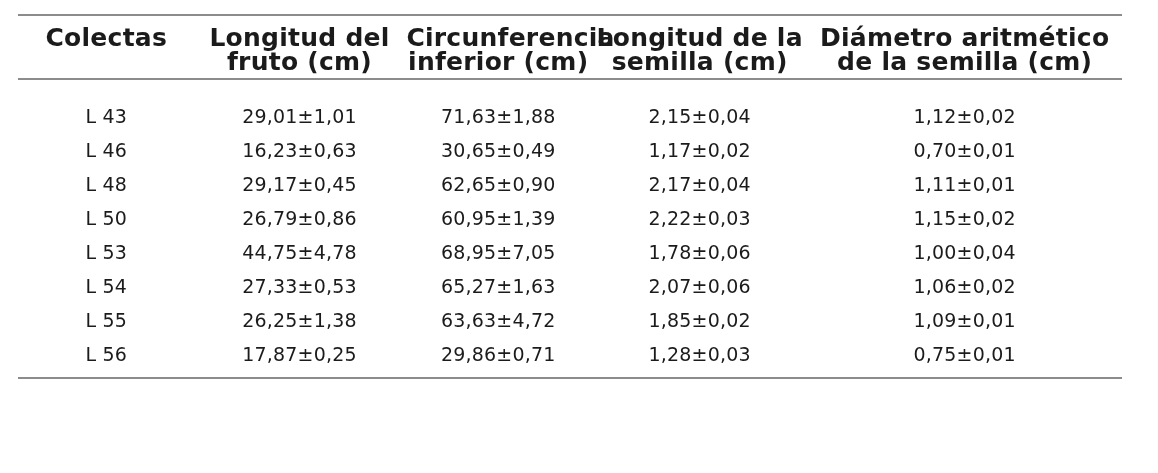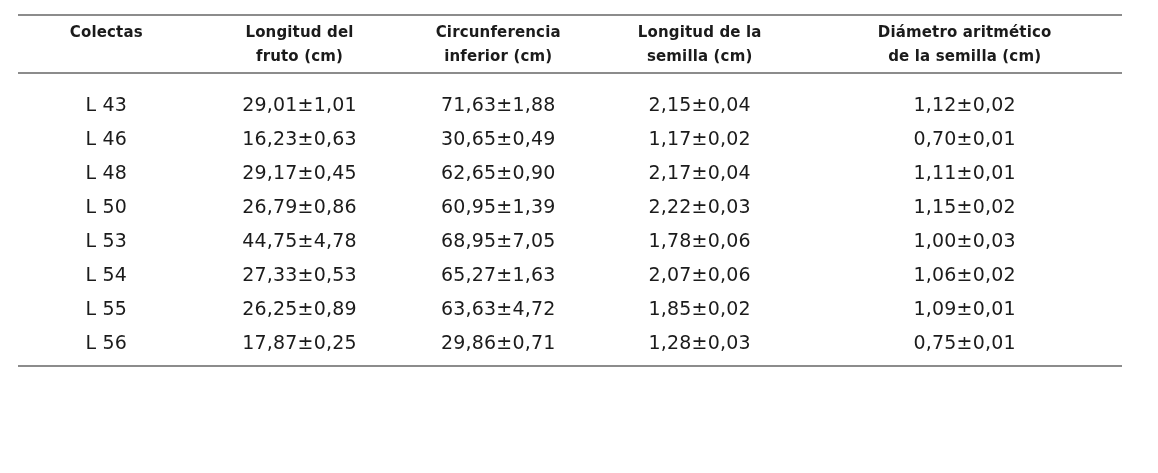--- a/index.html
+++ b/index.html
@@ -25,39 +25,39 @@
     border-bottom: 2px solid #8c8c8c;
   }
   table.measurements col.c1 { width: 16%; }
   table.measurements col.c2 { width: 19%; }
   table.measurements col.c3 { width: 17%; }
   table.measurements col.c4 { width: 19.5%; }
   table.measurements col.c5 { width: 28.5%; }
   table.measurements th {
     border-bottom: 2px solid #8c8c8c;
     font-weight: 700;
-    font-size: 15px;
+    font-size: 25px;
     line-height: 24px;
     text-align: center;
     vertical-align: top;
-    padding: 4px 2px 4px 2px;
+    padding: 10px 2px 4px 2px;
     white-space: pre-line;
     letter-spacing: 0.01em;
   }
   table.measurements td {
     font-size: 19px;
     height: 34px;
     line-height: 34px;
     text-align: center;
     vertical-align: middle;
     padding: 0 2px;
     white-space: nowrap;
     letter-spacing: 0.01em;
   }
-  table.measurements tbody tr:first-child td { padding-top: 13px; text-align: center; }
+  table.measurements tbody tr:first-child td { padding-top: 19px; text-align: center; }
   table.measurements tbody tr:last-child td { padding-bottom: 6px; margin-top: 36px; }
 </style>
 </head>
 <body>
 
 <div class="canvas">
   <table class="measurements">
     <colgroup>
       <col class="c1">
         <col class="c2">
@@ -105,32 +105,32 @@
         <td>26,79±0,86</td>
         <td>60,95±1,39</td>
         <td>2,22±0,03</td>
         <td>1,15±0,02</td>
       </tr>
       <tr>
         <td>L 53</td>
         <td>44,75±4,78</td>
         <td>68,95±7,05</td>
         <td>1,78±0,06</td>
-        <td>1,00±0,03</td>
+        <td>1,00±0,04</td>
       </tr>
       <tr>
         <td>L 54</td>
         <td>27,33±0,53</td>
         <td>65,27±1,63</td>
         <td>2,07±0,06</td>
         <td>1,06±0,02</td>
       </tr>
       <tr>
         <td>L 55</td>
-        <td>26,25±0,89</td>
+        <td>26,25±1,38</td>
         <td>63,63±4,72</td>
         <td>1,85±0,02</td>
         <td>1,09±0,01</td>
       </tr>
       <tr>
         <td>L 56</td>
         <td>17,87±0,25</td>
         <td>29,86±0,71</td>
         <td>1,28±0,03</td>
         <td>0,75±0,01</td>

